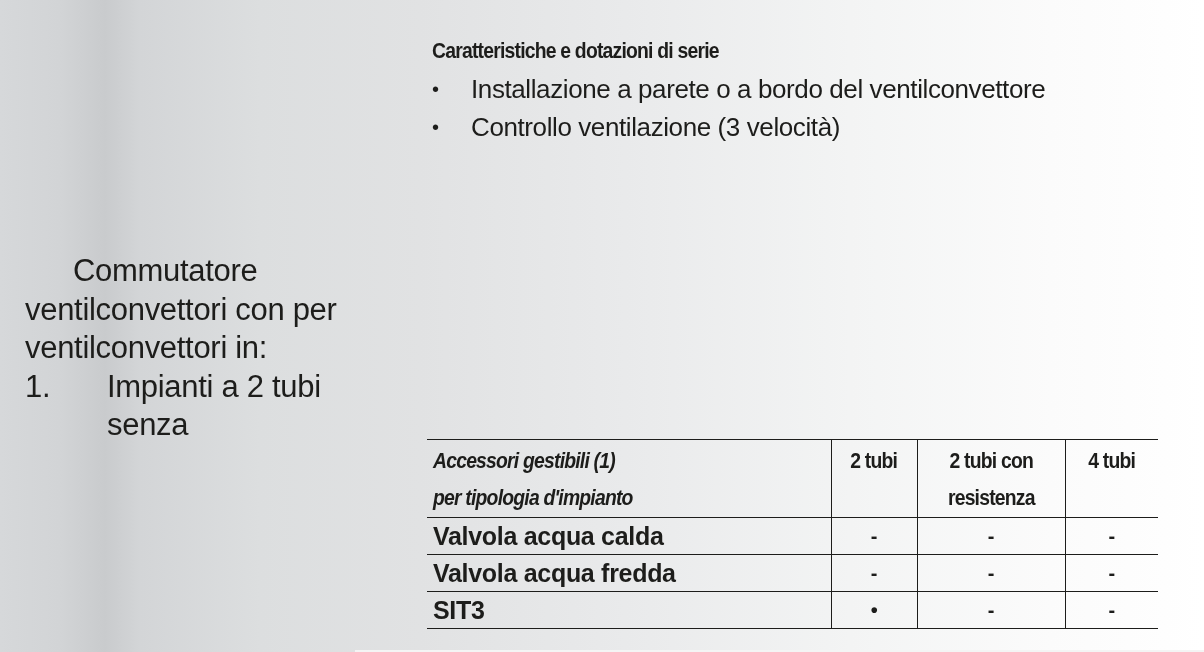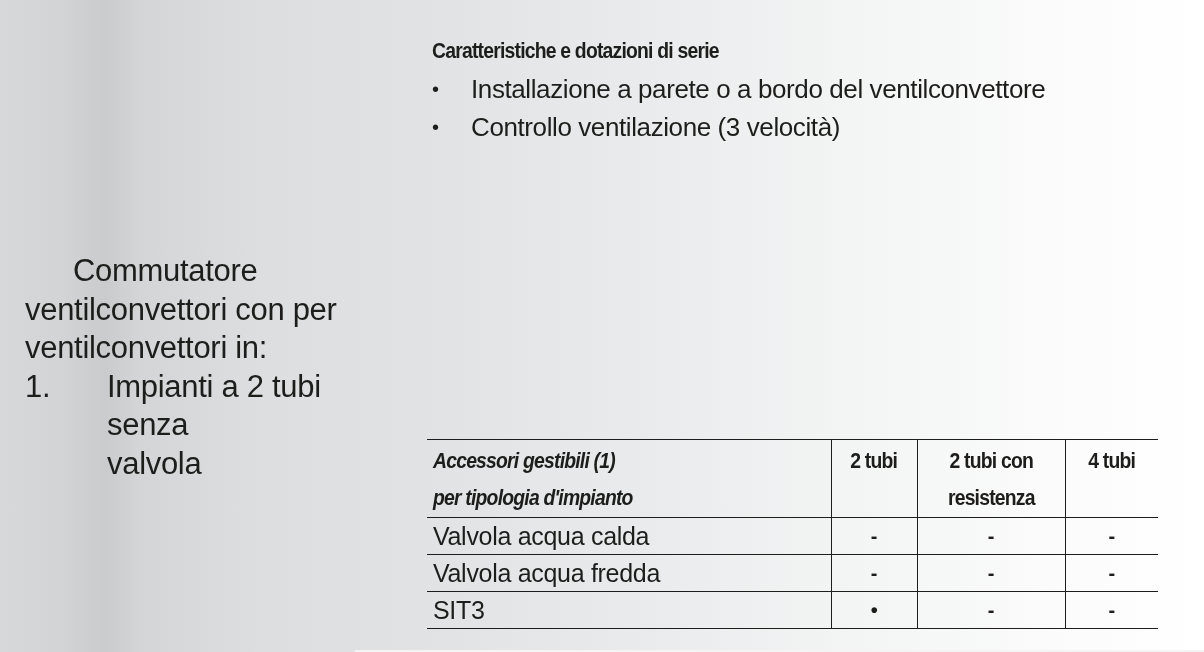--- a/index.html
+++ b/index.html
@@ -37,21 +37,21 @@
     .desc .l1 { padding-left: 48px; }
     .desc .item { position: relative; padding-left: 82px; }
     .desc .item .num { position: absolute; left: 0; top: 0; }
 
     table.acc {
       position: absolute; left: 427px; top: 439px; width: 731px;
       border-collapse: collapse;
     }
     table.acc td, table.acc th {
       border-top: 1.5px solid #1d1d1b; border-bottom: 1.5px solid #1d1d1b;
-      padding: 0; vertical-align: top;
+      padding: 0; vertical-align: top; font-weight: bold;
     }
     table.acc th {
       font-weight: bold; font-size: 22px; line-height: 37px; height: 75px;
       letter-spacing: -0.9px; padding-top: 2px;
     }
     table.acc th.first { text-align: left; padding-left: 6px; font-style: italic; }
     table.acc th .inner { display: inline-block; transform: scaleX(0.88); }
     table.acc th.first .inner { transform-origin: left; }
     table.acc td {
       font-size: 25px; height: 36px; line-height: 36px; letter-spacing: -0.3px;
@@ -81,21 +81,20 @@
   </ul>
 </section>
 
 <section class="desc">
   <div class="l1">Commutatore</div>
   <div>ventilconvettori con per</div>
   <div>ventilconvettori in:</div>
   <div class="item">
     <span class="num">1.</span>
     <div>Impianti a 2 tubi senza</div>
-    <div>valvola</div>
   </div>
 </section>
 
 <table class="acc">
   <colgroup>
       <col class="c0">
       <col class="c1">
       <col class="c2">
       <col class="c3">
     </colgroup>

